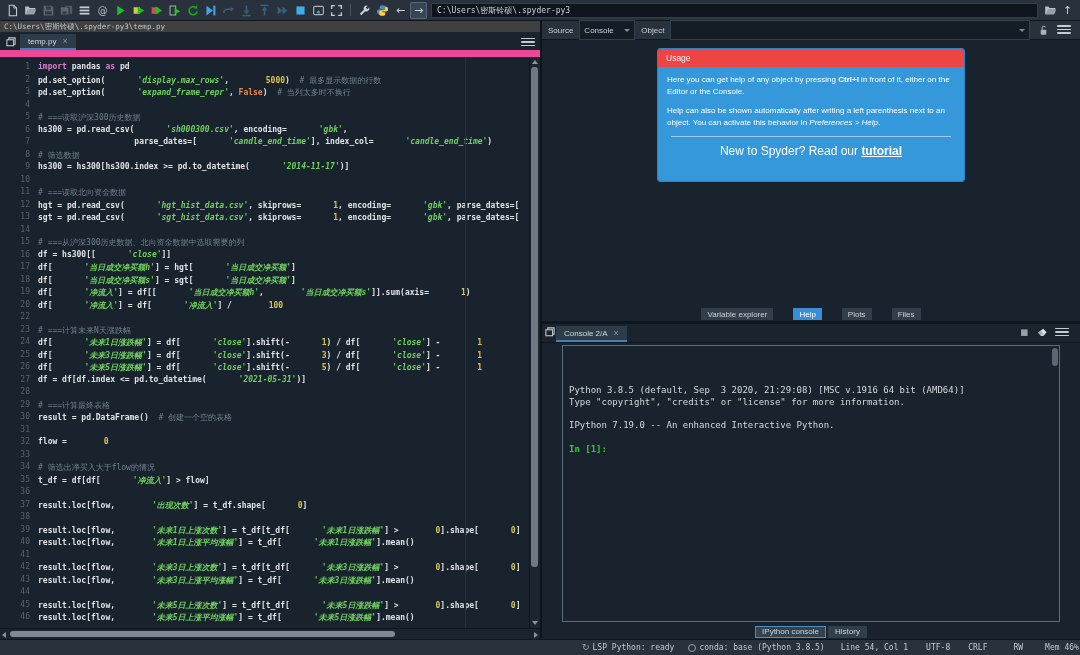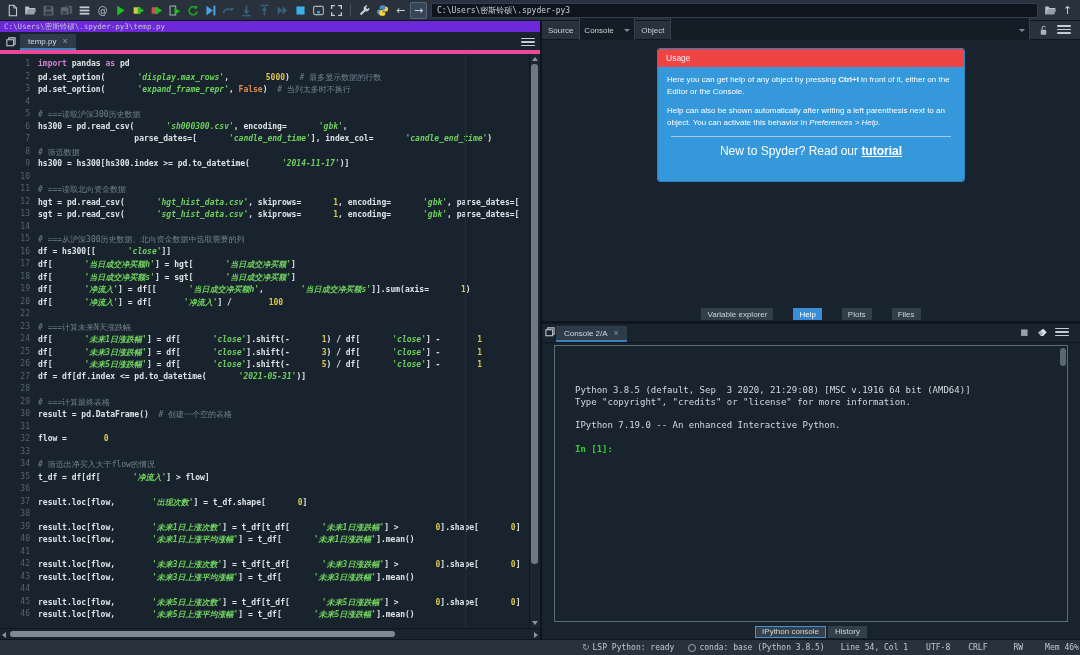--- a/index.html
+++ b/index.html
@@ -18,23 +18,23 @@
   .addr{flex:1;height:13px;margin:0 4px;background:#0f151c;border:1px solid #323f4c;
         border-radius:1px;font:8px "DejaVu Sans Mono",monospace;color:#c9d0d6;
         display:flex;align-items:center;padding:0 5px;white-space:pre;overflow:hidden;}
   
   .main{flex:1;display:flex;min-height:0;}
   .left{width:540px;flex:none;display:flex;flex-direction:column;min-height:0;}
   .vsplit{width:2px;flex:none;background:#0e141b;}
   .right{flex:1;display:flex;flex-direction:column;min-width:0;}
   
   .pathbar{height:11px;flex:none;display:flex;align-items:center;padding:0 4px;
-           background:#6d28d9;font:7.5px "DejaVu Sans Mono",monospace;color:#bfc7ce;white-space:pre;}
-  
-  .tabbar{height:18px;flex:none;background:#1a242e;border-bottom:4px solid #ec4899;
+           background:#404040;font:7.5px "DejaVu Sans Mono",monospace;color:#bfc7ce;white-space:pre;}
+  
+  .tabbar{height:18px;flex:none;background:#1a242e;border-bottom:7px solid #ec4899;
           display:flex;align-items:flex-end;padding:0 2px;}
   .tabbar .corner{width:18px;height:16px;display:flex;align-items:center;justify-content:center;}
   .corner svg{width:12px;height:12px;}
   .etab{height:16px;background:#2e3c49;color:#d3dae0;font-size:8px;display:flex;
         align-items:center;gap:6px;padding:0 8px;border-bottom:2px solid #3f81bd;box-sizing:border-box;}
   .etab .x{color:#8c98a3;font-size:9px;}
   .tab-spacer{flex:1;}
   .hamb{width:14px;height:14px;margin:0 3px 1px 0;display:flex;flex-direction:column;justify-content:center;gap:2px;}
   .hamb i{display:block;height:1.6px;background:#c3cbd3;border-radius:1px;}
   
@@ -56,21 +56,21 @@
   .varr.dn{bottom:3px;border-top:4px solid #8a949e;}
   .hscroll{height:10px;flex:none;background:#1a242e;border-top:1px solid #10161d;position:relative;}
   .hthumb{position:absolute;left:10px;top:2px;width:385px;height:6px;background:#7e8994;border-radius:3px;}
   .harr{position:absolute;top:3px;width:0;height:0;border-top:3px solid transparent;border-bottom:3px solid transparent;}
   .harr.l{left:2px;border-right:4px solid #8a949e;}
   .harr.r{right:2px;border-left:4px solid #8a949e;}
   
   .helphdr{height:18px;flex:none;background:#29323c;border-bottom:1px solid #10161d;
            display:flex;align-items:center;padding:0 6px;gap:6px;font-size:8px;color:#c9d0d6;}
   .combo{height:20px;background:#141d26;border:1px solid #323f4c;display:flex;align-items:center;
-         font-size:8px;color:#c9d0d6;padding:12px 4px;position:relative;box-sizing:border-box;}
+         font-size:8px;color:#c9d0d6;padding:6px 4px;position:relative;box-sizing:border-box;}
   .combo .caret{margin-left:auto;width:0;height:0;border-left:3px solid transparent;
                 border-right:3px solid transparent;border-top:3.5px solid #7f8b96;}
   .src-combo{width:56px;}
   .obj-combo{flex:1;}
   .hico{width:15px;height:15px;display:flex;align-items:center;justify-content:center;}
   .hico svg{width:11px;height:11px;}
   .helpbody{flex:1;position:relative;background:#19232d;min-height:0;}
   .usage{position:absolute;left:50%;transform:translateX(-50%);top:8px;width:306px;
          border:1px solid #2c84c6;border-radius:3px;overflow:hidden;}
   .usage-hdr{background:#ef4444;color:#eceff1;font-size:8.5px;padding:4px 8px;}
@@ -83,22 +83,22 @@
   .usage-foot a{color:#fff;text-decoration:underline;font-weight:bold;cursor:pointer;}
   .helptabs{height:14px;flex:none;display:flex;justify-content:center;align-items:center;gap:20px;background:#19232d;}
   .htab{font-size:8px;padding:1.5px 6px;background:#323f4a;color:#ccd3d9;cursor:default;}
   .htab.active{background:#3a8ed6;color:#fff;}
   .hsplit2{height:3px;flex:none;background:#10161d;}
   
   .conshdr{height:18px;flex:none;background:#1a242e;border-bottom:1px solid #10161d;
            display:flex;align-items:flex-end;padding:0 2px;}
   .cicons{display:flex;align-items:center;gap:7px;margin:0 6px 2px 0;}
   .cicons svg{width:11px;height:11px;display:block;}
-  .consbody{flex:1;margin:2px 12px;border:1px solid #5c6c7a;background:#19232d;position:relative;
-            padding:4px 20px;font:9px "DejaVu Sans Mono",monospace;line-height:11.7px;
+  .consbody{flex:1;margin:2px 20px;border:1px solid #5c6c7a;background:#19232d;position:relative;
+            padding:4px 6px;font:9px "DejaVu Sans Mono",monospace;line-height:11.7px;
             color:#d3d9de;white-space:pre;overflow:hidden;min-height:0;}
   .prompt{color:#2fd12f;font-weight:bold;}
   .cthumb{position:absolute;right:1px;top:2px;width:6px;height:18px;background:#5a6671;border-radius:3px;}
   .constabs{height:15px;flex:none;display:flex;justify-content:center;align-items:center;gap:2px;}
   .ctab{font-size:8px;padding:1.5px 7px;background:#313f4a;color:#ccd3d9;}
   .ctab.active{background:#35424e;box-shadow:inset 0 0 0 1px #4a90c8;}
   
   .status{height:15px;flex:none;background:#28323d;border-top:1px solid #10161d;display:flex;
           align-items:center;font:8px "DejaVu Sans Mono",monospace;color:#c3cad1;}
   .sitem{display:flex;align-items:center;gap:3px;white-space:pre;}

